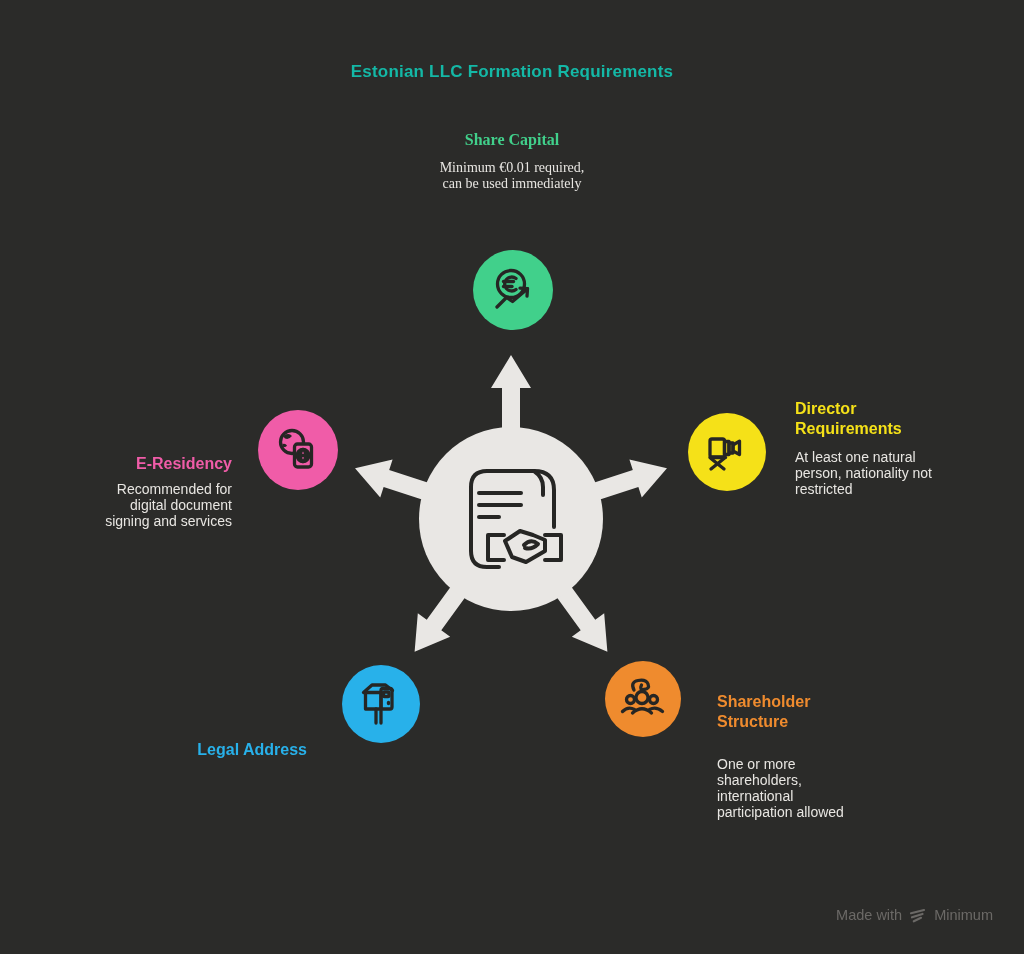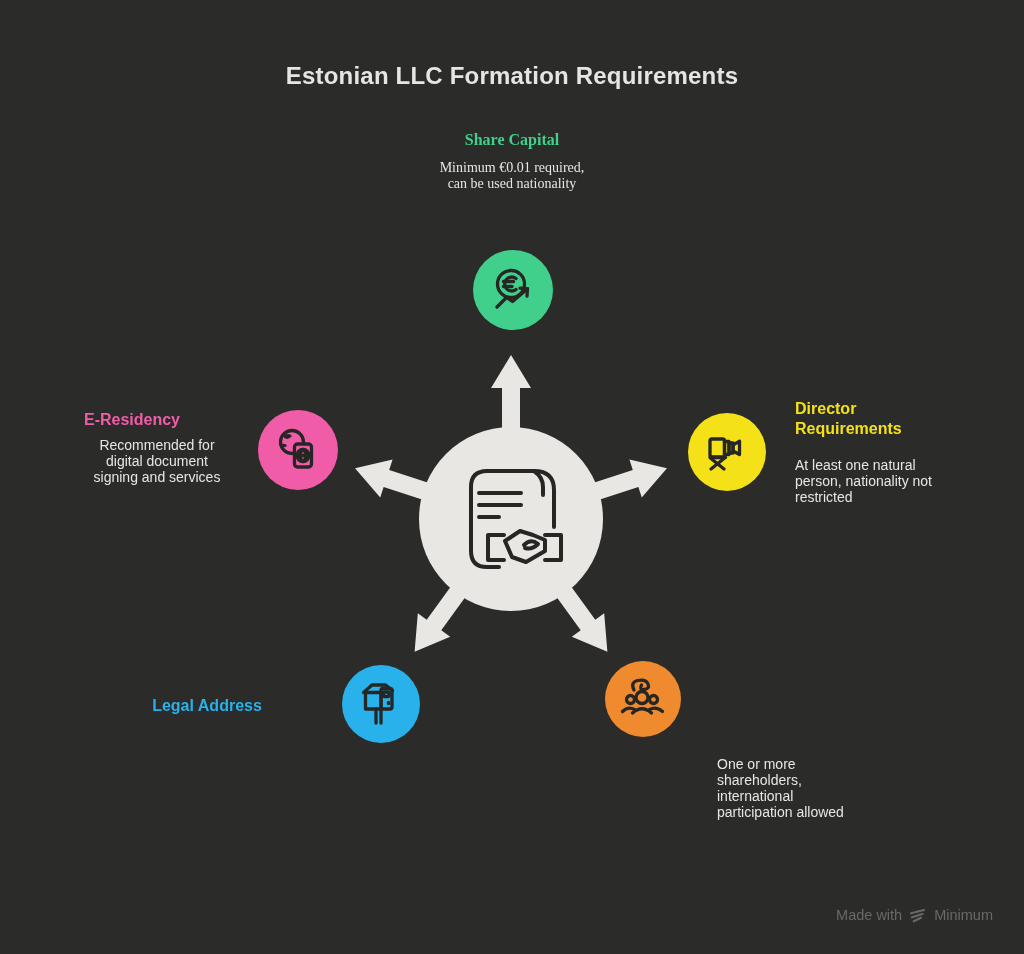--- a/index.html
+++ b/index.html
@@ -2,29 +2,29 @@
 <html><head>
 <meta charset="utf-8">
 <style>
   html,body{margin:0;padding:0;background:#2b2b29;}
   .canvas{
     position:relative;width:1024px;height:954px;background:#2b2b29;overflow:hidden;
     font-family:"Liberation Sans",sans-serif;
   }
   .title{
     position:absolute;left:0;top:62px;width:1024px;text-align:center;
-    font-size:24px;font-weight:bold;color:#e5e5e5;letter-spacing:.2px;
+    font-size:17px;font-weight:bold;color:#14b8a6;letter-spacing:.2px;
   }
   .node-header{
     position:absolute;font-size:16px;font-weight:bold;line-height:20px;
   }
   .node-body{
     position:absolute;font-size:14px;line-height:16px;color:#e8e6e2;
   }
-  .ta-c{text-align:center;font-family:Liberation Serif, serif;} .ta-r{text-align:center;} .ta-l{text-align:left;}
+  .ta-c{text-align:center;font-family:Liberation Serif, serif;} .ta-r{text-align:right;margin-top:44px;} .ta-l{text-align:left;}
   .node-circle{
     position:absolute;border-radius:50%;display:flex;align-items:center;justify-content:center;
   }
   .node-circle svg{display:block;}
   .hub-svg{position:absolute;left:321px;top:329px;}
   .footer{
     position:absolute;right:31px;top:907px;display:flex;align-items:center;gap:7px;
     font-size:14.5px;color:#6b6966;
   }
   .icon-stroke{stroke:#262624;fill:none;stroke-linecap:round;stroke-linejoin:round;}
@@ -54,21 +54,21 @@
       <path d="M 158,188 H 178"></path>
 
       <path d="M 183,206 H 167 V 231 H 183"></path>
       <path d="M 224,206 H 240 V 231 H 224"></path>
       <path d="M 184,212 L 199,202 L 212,206 L 224,211 V 222 L 205,233 L 191,228 Z"></path>
       <path d="M 203,216 Q 210,209 217,215 Q 211,221 204,219"></path>
     </g>
   </svg>
 
   <div class="node-header ta-c" style="left: 412px; top: 130px; width: 200px; color: rgb(65, 208, 139);">Share Capital</div>
-  <div class="node-body ta-c" style="left:437px;top:160px;width:150px;">Minimum €0.01 required, can be used nationality</div>
+  <div class="node-body ta-c" style="left:437px;top:160px;width:150px;">Minimum €0.01 required, can be used immediately</div>
   <div class="node-circle" style="left: 473px; top: 250px; width: 80px; height: 80px; background-color: rgb(65, 208, 139);">
     <svg width="52" height="52" viewBox="0 0 52 52">
       <g class="icon-stroke" stroke-width="3.3">
         <circle cx="24" cy="20" r="13.5"></circle>
         <path d="M 29,14.5 A 7,7 0 1 0 29,25.5"></path>
         <path d="M 16.5,17.5 H 26.5"></path>
         <path d="M 16.5,22.5 H 25"></path>
         <path d="M 10,43 L 19.5,33.5 L 25.5,37.5 L 40,25.2"></path>
         <path d="M 40.5,24.7 L 33,24.2"></path>
         <path d="M 40.5,24.7 L 40,32.2"></path>
@@ -88,21 +88,21 @@
         <ellipse cx="31" cy="31.5" rx="2.6" ry="6"></ellipse>
       </g>
       <g fill="#262624">
         <path d="M 12,11.5 q 5,-3 8,0.5 q -3,4 -7,2.5 q -2,-1.5 -1,-3 z"></path>
         <path d="M 10.5,20 q 3,-1 4.5,1.5 q -1.5,2.5 -4.5,1 z"></path>
       </g>
     </svg>
   </div>
 
   <div class="node-header ta-l" style="left: 795px; top: 399px; width: 125px; color: rgb(245, 225, 24);">Director Requirements</div>
-  <div class="node-body ta-l" style="left:795px;top:449px;width:158px;margin-top:8px;">At least one natural person, nationality not restricted</div>
+  <div class="node-body ta-l" style="left:795px;top:449px;width:158px;">At least one natural person, nationality not restricted</div>
   <div class="node-circle" style="left: 688px; top: 413px; width: 78px; height: 78px; background-color: rgb(245, 225, 24);">
     <svg width="52" height="52" viewBox="0 0 52 52">
       <g class="icon-stroke" stroke-width="3.3">
         <rect x="9" y="13" width="14.5" height="18" rx="2"></rect>
         <rect x="23.5" y="15.5" width="4.5" height="13"></rect>
         <rect x="28" y="17" width="4" height="10"></rect>
         <path d="M 32,19 L 38.5,15.2 V 28.5 L 32,25 Z"></path>
         <path d="M 9,31.5 H 24.5"></path>
         <path d="M 10,43 L 23,32.5"></path>
         <path d="M 10,32.5 L 23,43"></path>
@@ -118,20 +118,21 @@
         <path d="M 10.5,14.5 H 26 V 31 H 10.5 Z"></path>
         <rect x="26" y="10.5" width="11" height="20.5" rx="2"></rect>
         <rect x="28.5" y="14" width="5.5" height="4.5" rx="1"></rect>
         <path d="M 33.5,24.4 V 25.6"></path>
         <path d="M 21,31 V 45"></path>
         <path d="M 26,31 V 45"></path>
       </g>
     </svg>
   </div>
 
+  <div class="node-header ta-l" style="left: 717px; top: 692px; width: 125px; color: rgb(239, 139, 46);">Shareholder Structure</div>
   <div class="node-body ta-l" style="left:717px;top:744px;width:152px;margin-top:12px;">One or more shareholders, international participation allowed</div>
   <div class="node-circle" style="left: 605px; top: 661px; width: 76px; height: 76px; background-color: rgb(239, 139, 46);">
     <svg width="52" height="52" viewBox="0 0 52 52">
       <g class="icon-stroke" stroke-width="3.3">
         <path d="M 17,17 Q 13,9 21,7.5 Q 29,6 31,11 Q 33,16 27,16.5 Q 22,17 24.5,12"></path>
         <circle cx="25" cy="24.5" r="6"></circle>
         <circle cx="13.5" cy="26.5" r="4"></circle>
         <circle cx="36.5" cy="26.5" r="4"></circle>
         <path d="M 15.5,40 Q 25,31.5 34.5,40"></path>
         <path d="M 5.5,38.5 Q 11,33 17.5,36.5"></path>

